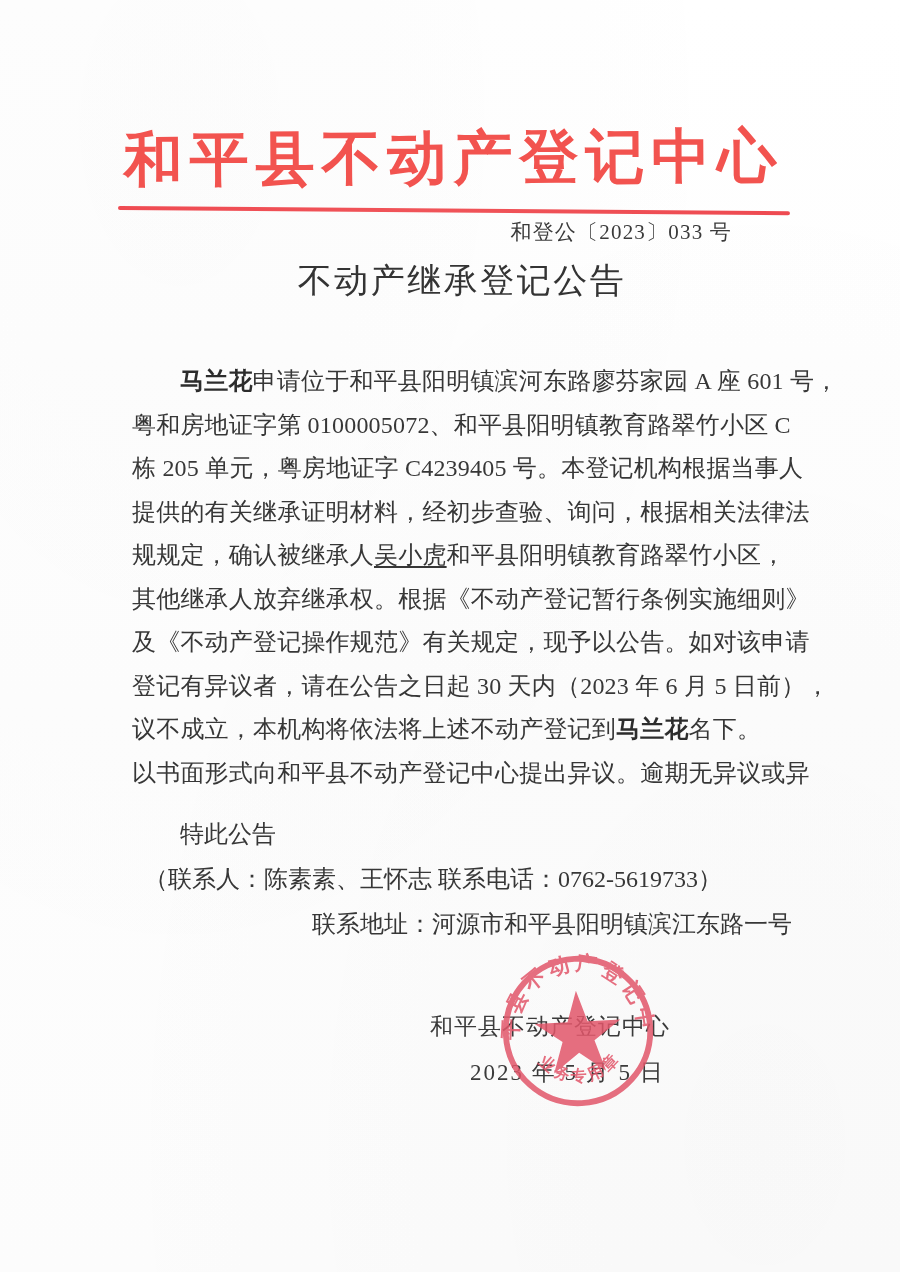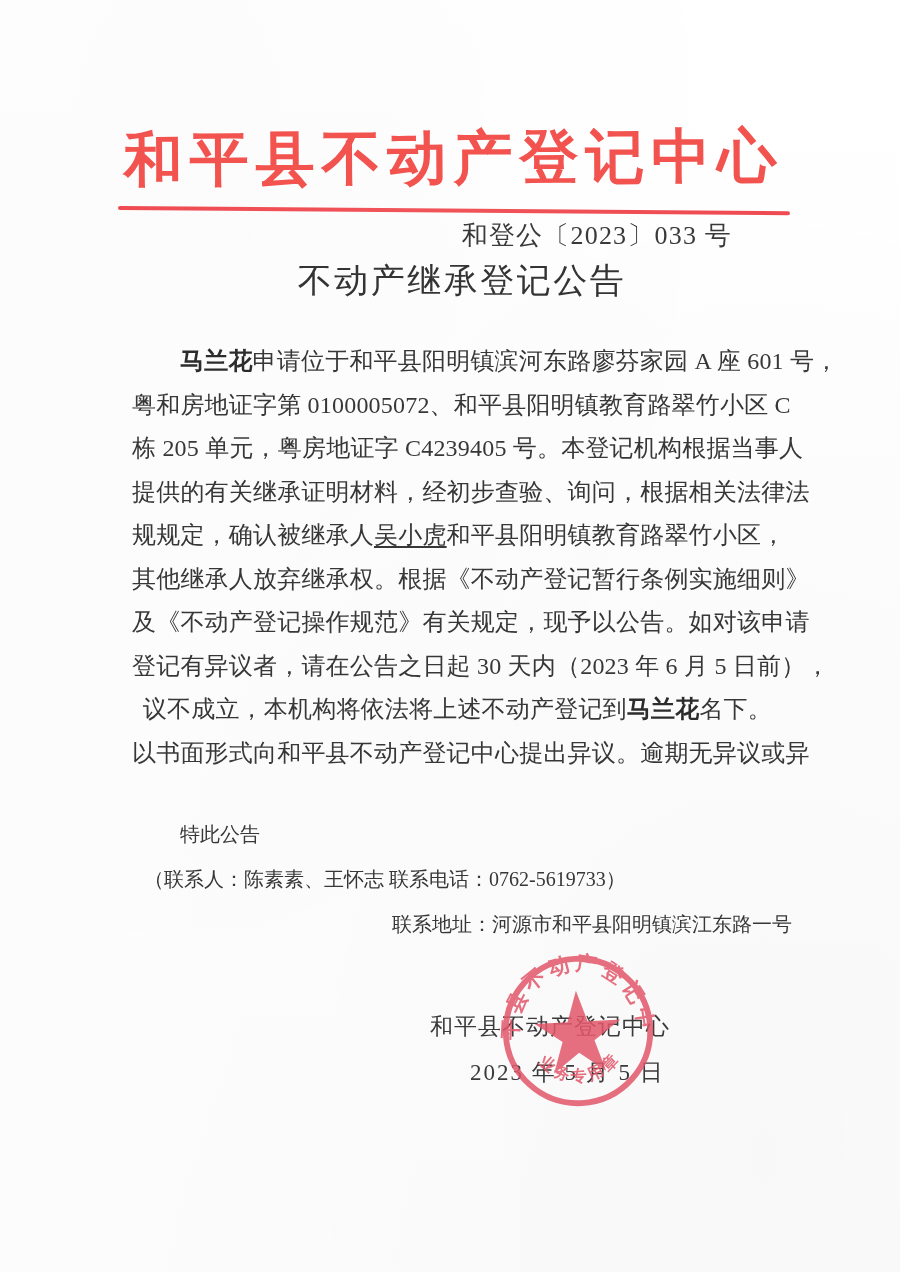--- a/index.html
+++ b/index.html
@@ -65,21 +65,21 @@
     transform: rotate(0.45deg);
     transform-origin: left center;
     border-radius: 2px;
   }
 
   
   .doc-number {
     position: absolute;
     right: 168px;
     top: 218px;
-    font-size: 26px;
+    font-size: 21px;
     letter-spacing: 1.2px;
     color: #3a3a3a;
     white-space: nowrap;
   }
 
   
   .announce-title {
     position: absolute;
     left: 0;
     top: 258px;
@@ -88,44 +88,43 @@
     font-size: 34px;
     letter-spacing: 2.5px;
     color: #343434;
     text-indent: 24px;
   }
 
   
   .body-block {
     position: absolute;
     left: 132px;
-    top: 340px;
+    top: 360px;
     width: 640px;
-    text-align: right;
   }
   .body-line {
     font-size: 24px;
     line-height: 43.5px;
     letter-spacing: 0.2px;
     color: #373737;
     white-space: nowrap;
   }
   .body-line.indent { text-indent: 48px; }
   .nm { font-weight: 700; color: #2c2c2c; }
   .ul { text-decoration: underline; text-underline-offset: 3px; }
 
   
   .closing {
     position: absolute;
     left: 132px;
     top: 812px;
     width: 660px;
   }
   .closing-line {
-    font-size: 20px;
+    font-size: 24px;
     line-height: 45px;
     color: #373737;
     white-space: nowrap;
   }
   .closing-line.ind1 { text-indent: 48px; }
   .closing-line.ind2 { text-indent: 12px; }
   .closing-line.ind3 { text-indent: 36px; text-align: right; }
 
   
   .signature {

